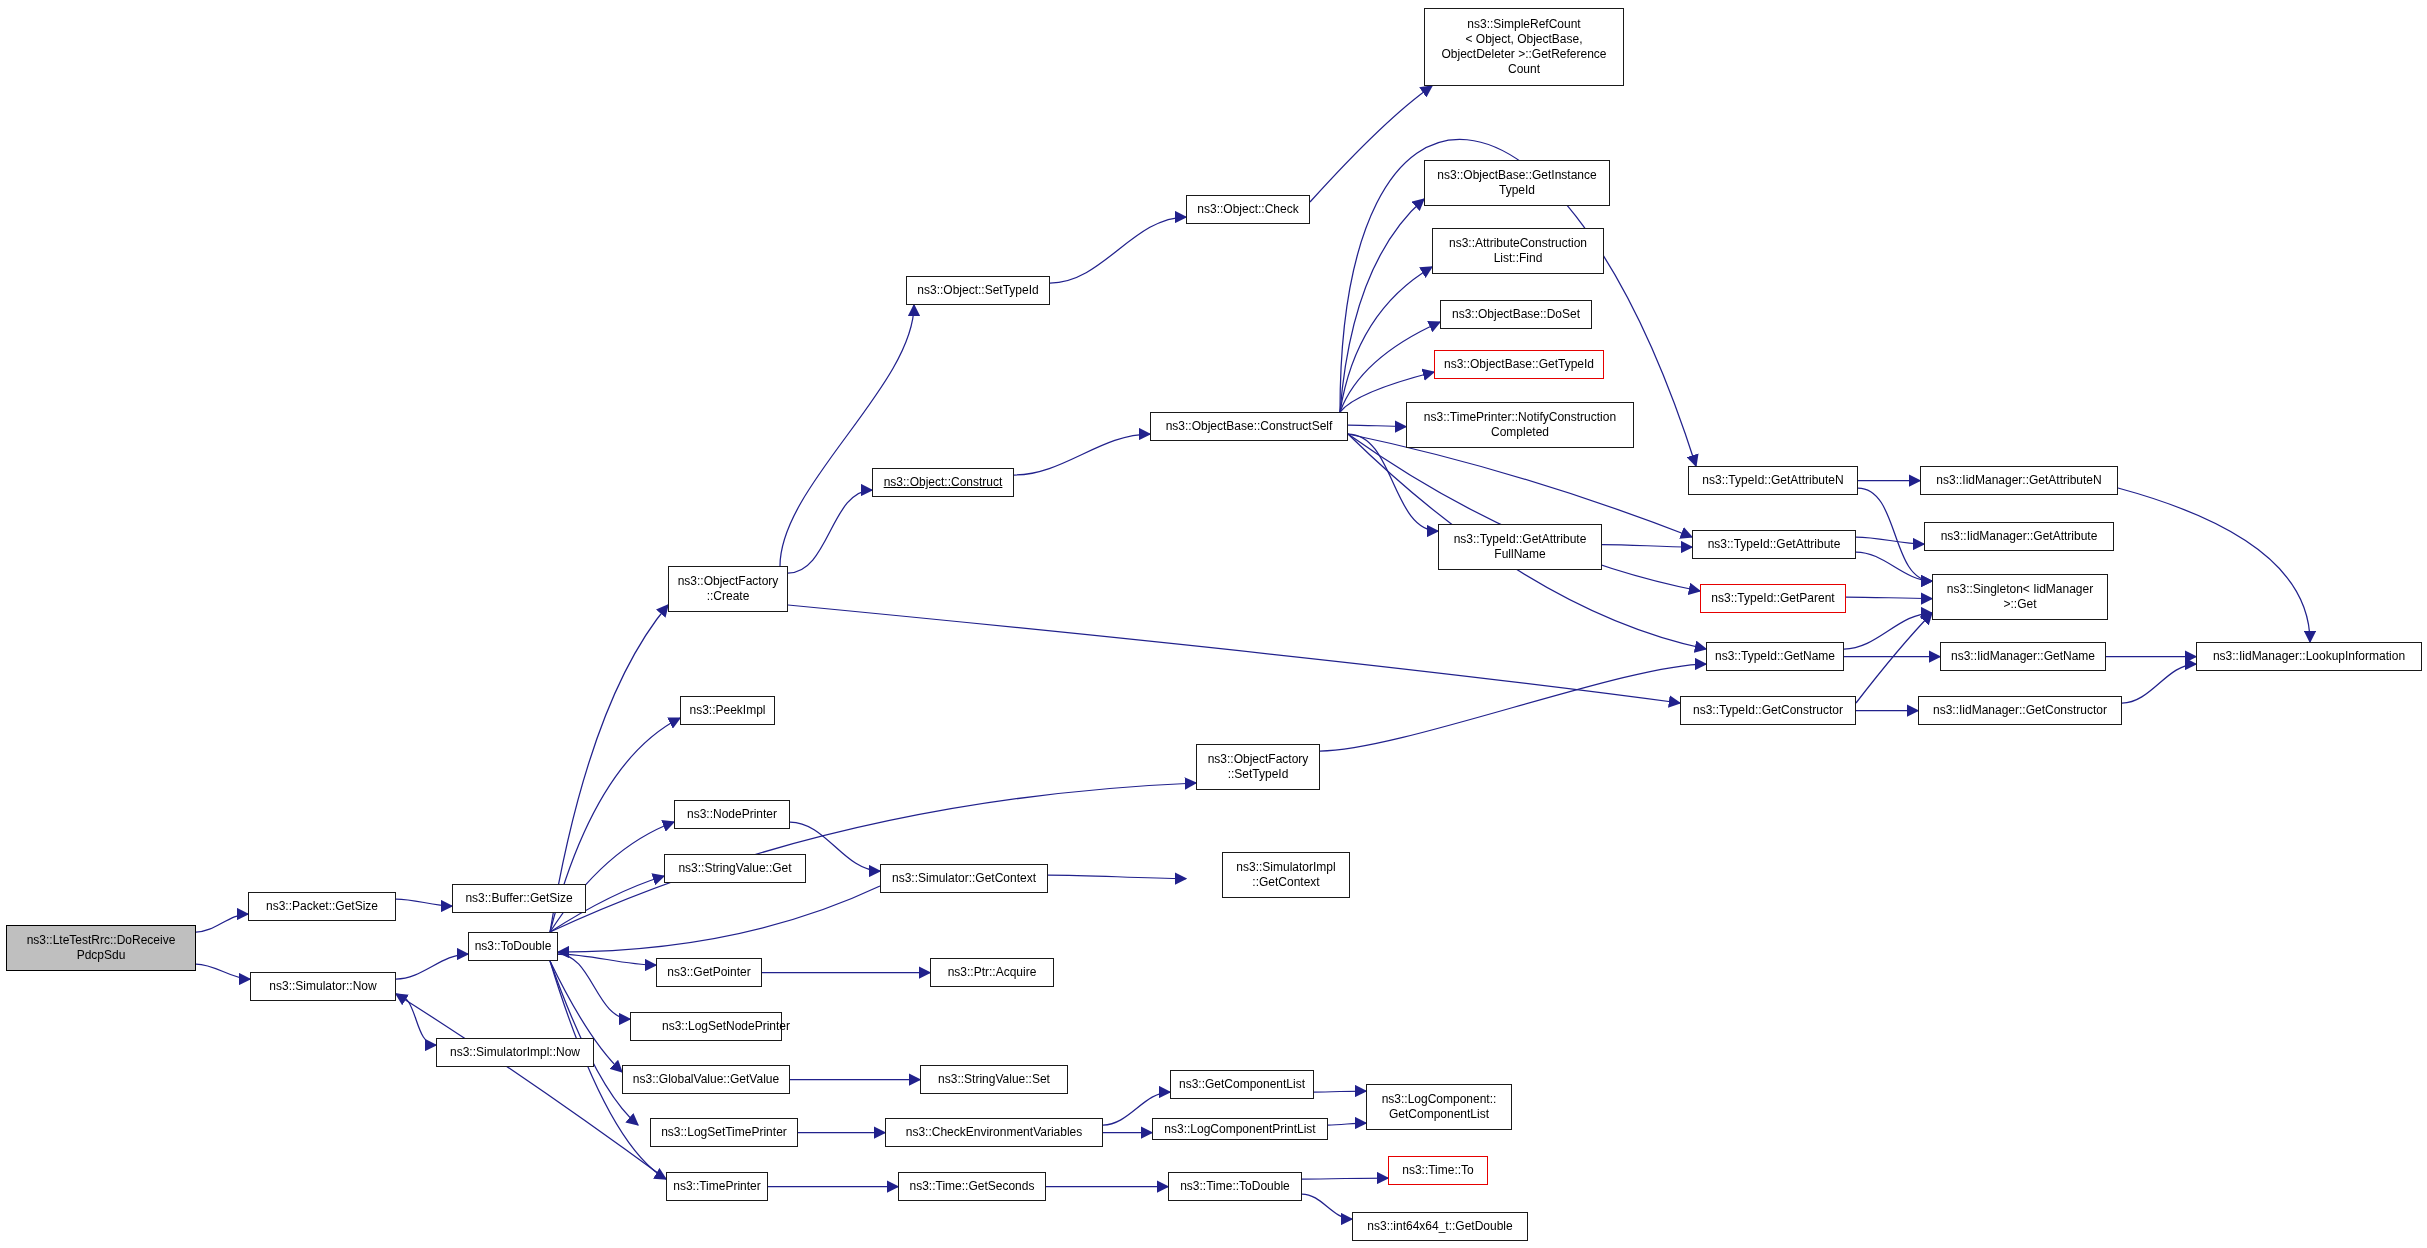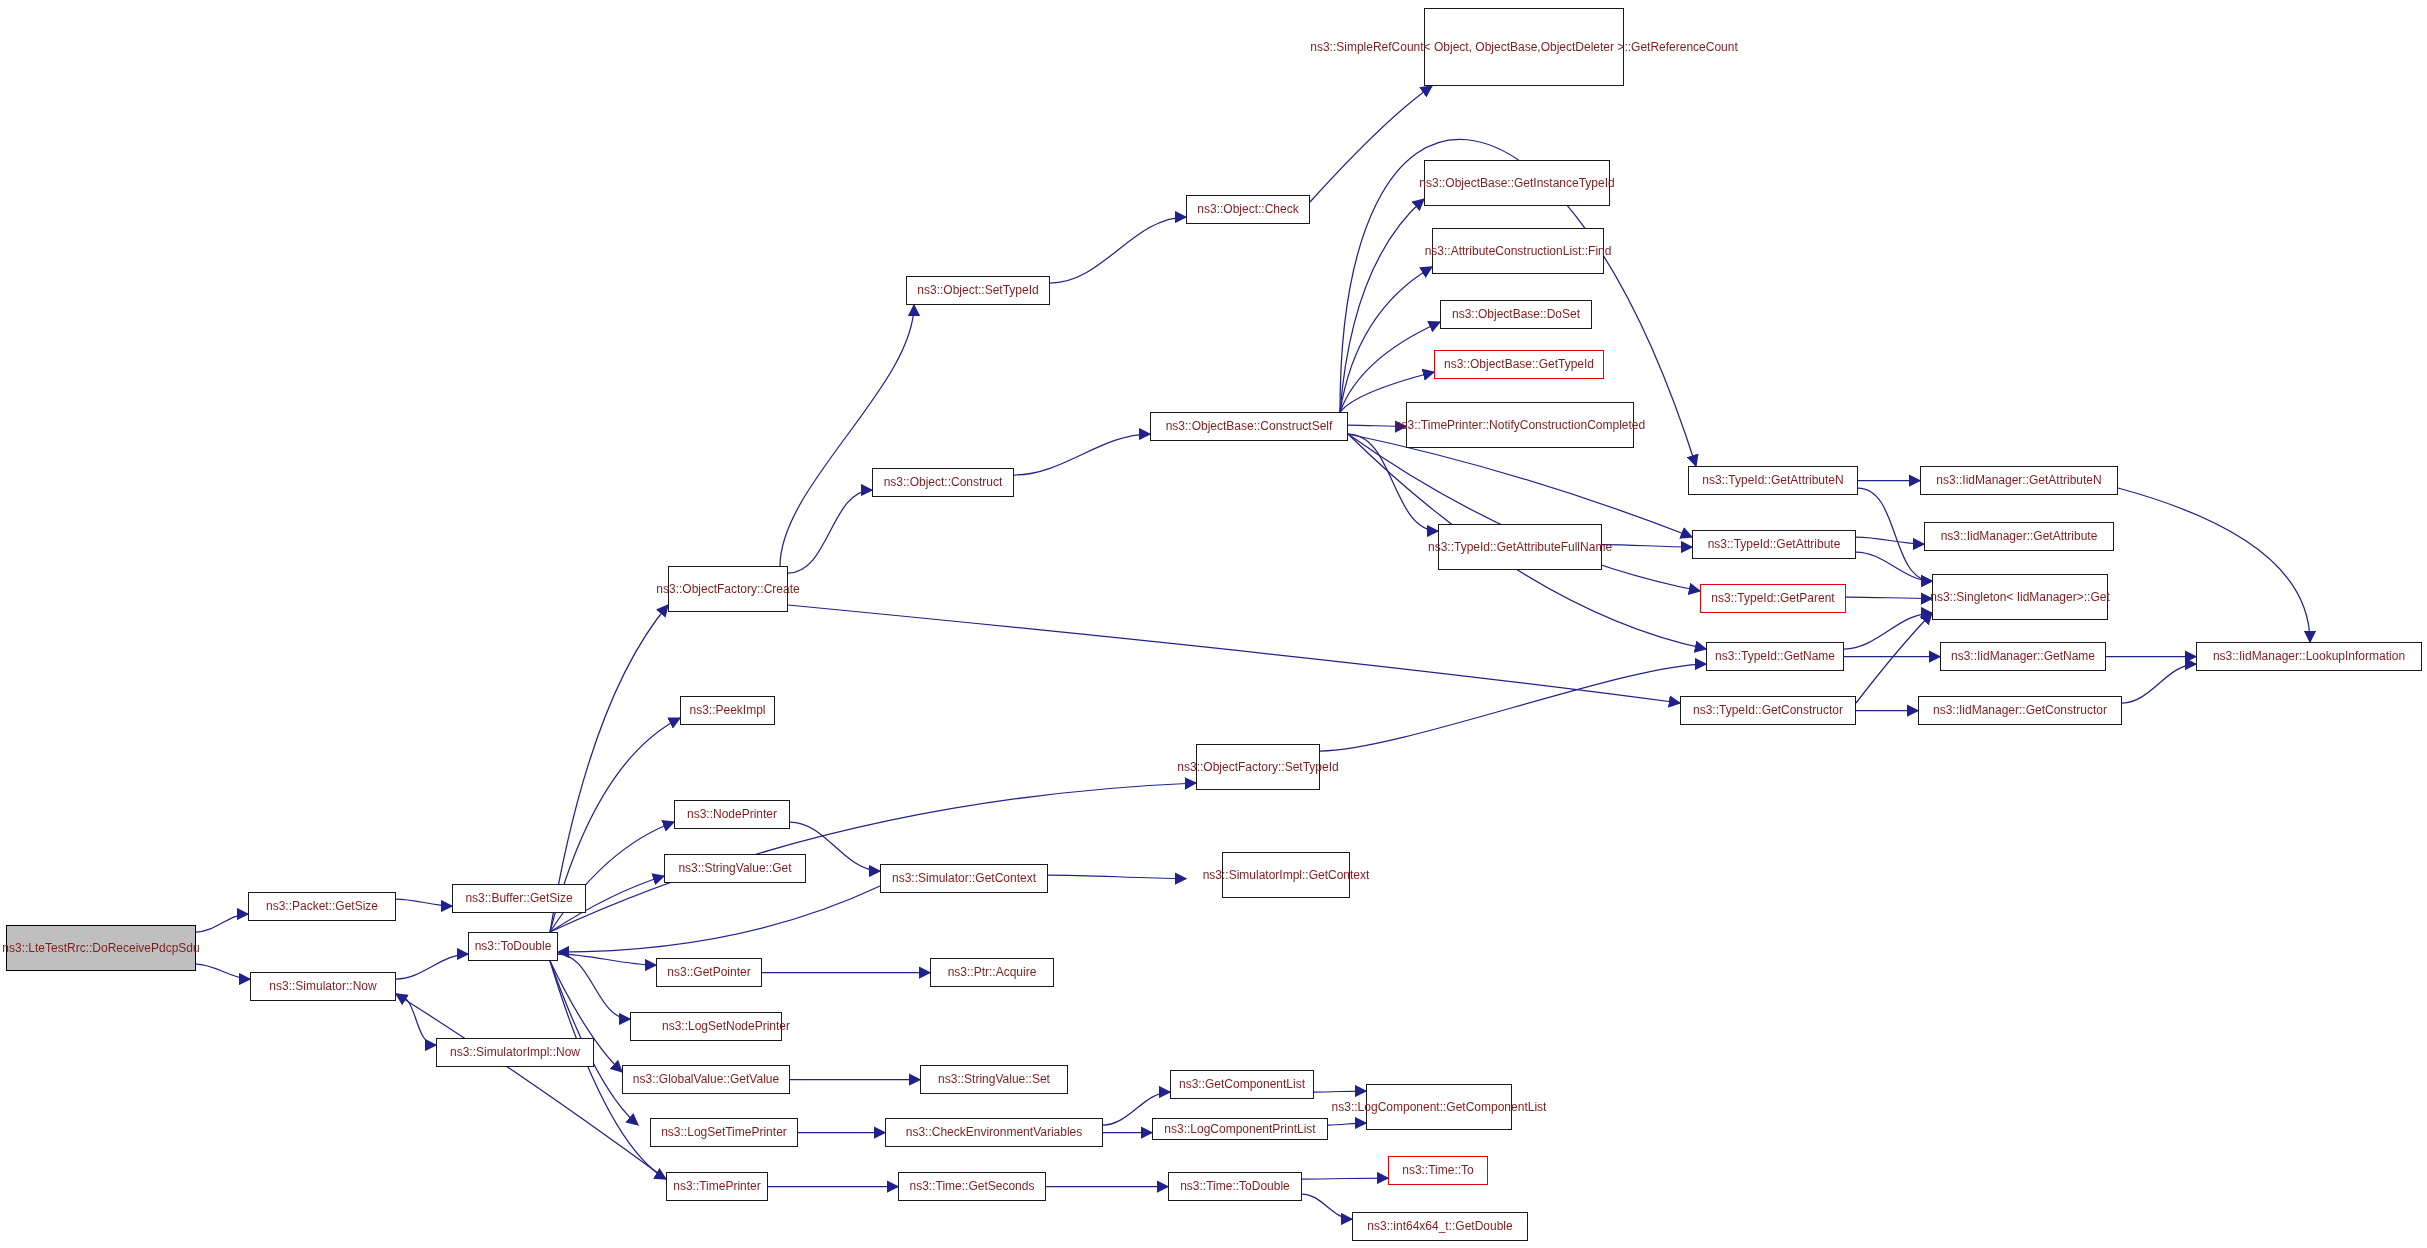--- a/index.html
+++ b/index.html
@@ -1,21 +1,21 @@
 <!DOCTYPE html>
 <html><head>
 <meta charset="utf-8">
 <style>
   html,body{margin:0;padding:0;background:#ffffff;}
   #graph{position:relative;width:2427px;height:1248px;background:#ffffff;
          font-family:"Liberation Sans",sans-serif;overflow:hidden;}
   #edges{position:absolute;left:0;top:0;width:2427px;height:1248px;}
   .node{position:absolute;box-sizing:border-box;border:1px solid #1a1a1a;background:#ffffff;
-        display:flex;flex-direction:row;align-items:center;justify-content:center;
-        font-size:12px;line-height:15px;color:#7f1d1d;text-align:center;white-space:nowrap;cursor:pointer;}
+        display:flex;flex-direction:column;align-items:center;justify-content:center;
+        font-size:12px;line-height:15px;color:#000000;text-align:center;white-space:nowrap;cursor:pointer;}
   .node .nl{pointer-events:none;}
 </style>
 </head>
 <body>
 
 <div id="graph">
   <svg id="edges" xmlns="http://www.w3.org/2000/svg" viewBox="0 0 2427 1248">
       <defs>
         <marker id="arr" viewBox="0 0 10 10" refX="9" refY="5" markerWidth="10" markerHeight="10" orient="auto">
           <path d="M0,0 L10,5 L0,10 z" fill="#21218c"></path>
@@ -125,21 +125,21 @@
     </div>
     <div class="node" style="left: 638px; top: 1118px; width: 148px; height: 29px; border-color: rgb(26, 26, 26); background: rgb(255, 255, 255); margin-left: 12px;">
       <div class="nl">ns3::LogSetTimePrinter</div>
     </div>
     <div class="node" style="left: 666px; top: 1172px; width: 102px; height: 29px; border-color: rgb(26, 26, 26); background: rgb(255, 255, 255);">
       <div class="nl">ns3::TimePrinter</div>
     </div>
     <div class="node" style="left: 906px; top: 276px; width: 144px; height: 29px; border-color: rgb(26, 26, 26); background: rgb(255, 255, 255);">
       <div class="nl">ns3::Object::SetTypeId</div>
     </div>
-    <div class="node" style="left: 872px; top: 468px; width: 142px; height: 29px; border-color: rgb(26, 26, 26); background: rgb(255, 255, 255);">
+    <div class="node" style="left: 872px; top: 468px; width: 142px; height: 29px; border-color: rgb(26, 26, 26); background: rgb(255, 255, 255); text-decoration: underline;">
       <div class="nl">ns3::Object::Construct</div>
     </div>
     <div class="node" style="left: 880px; top: 864px; width: 168px; height: 29px; border-color: rgb(26, 26, 26); background: rgb(255, 255, 255);">
       <div class="nl">ns3::Simulator::GetContext</div>
     </div>
     <div class="node" style="left: 930px; top: 958px; width: 124px; height: 29px; border-color: rgb(26, 26, 26); background: rgb(255, 255, 255);">
       <div class="nl">ns3::Ptr::Acquire</div>
     </div>
     <div class="node" style="left: 920px; top: 1065px; width: 148px; height: 29px; border-color: rgb(26, 26, 26); background: rgb(255, 255, 255);">
       <div class="nl">ns3::StringValue::Set</div>

